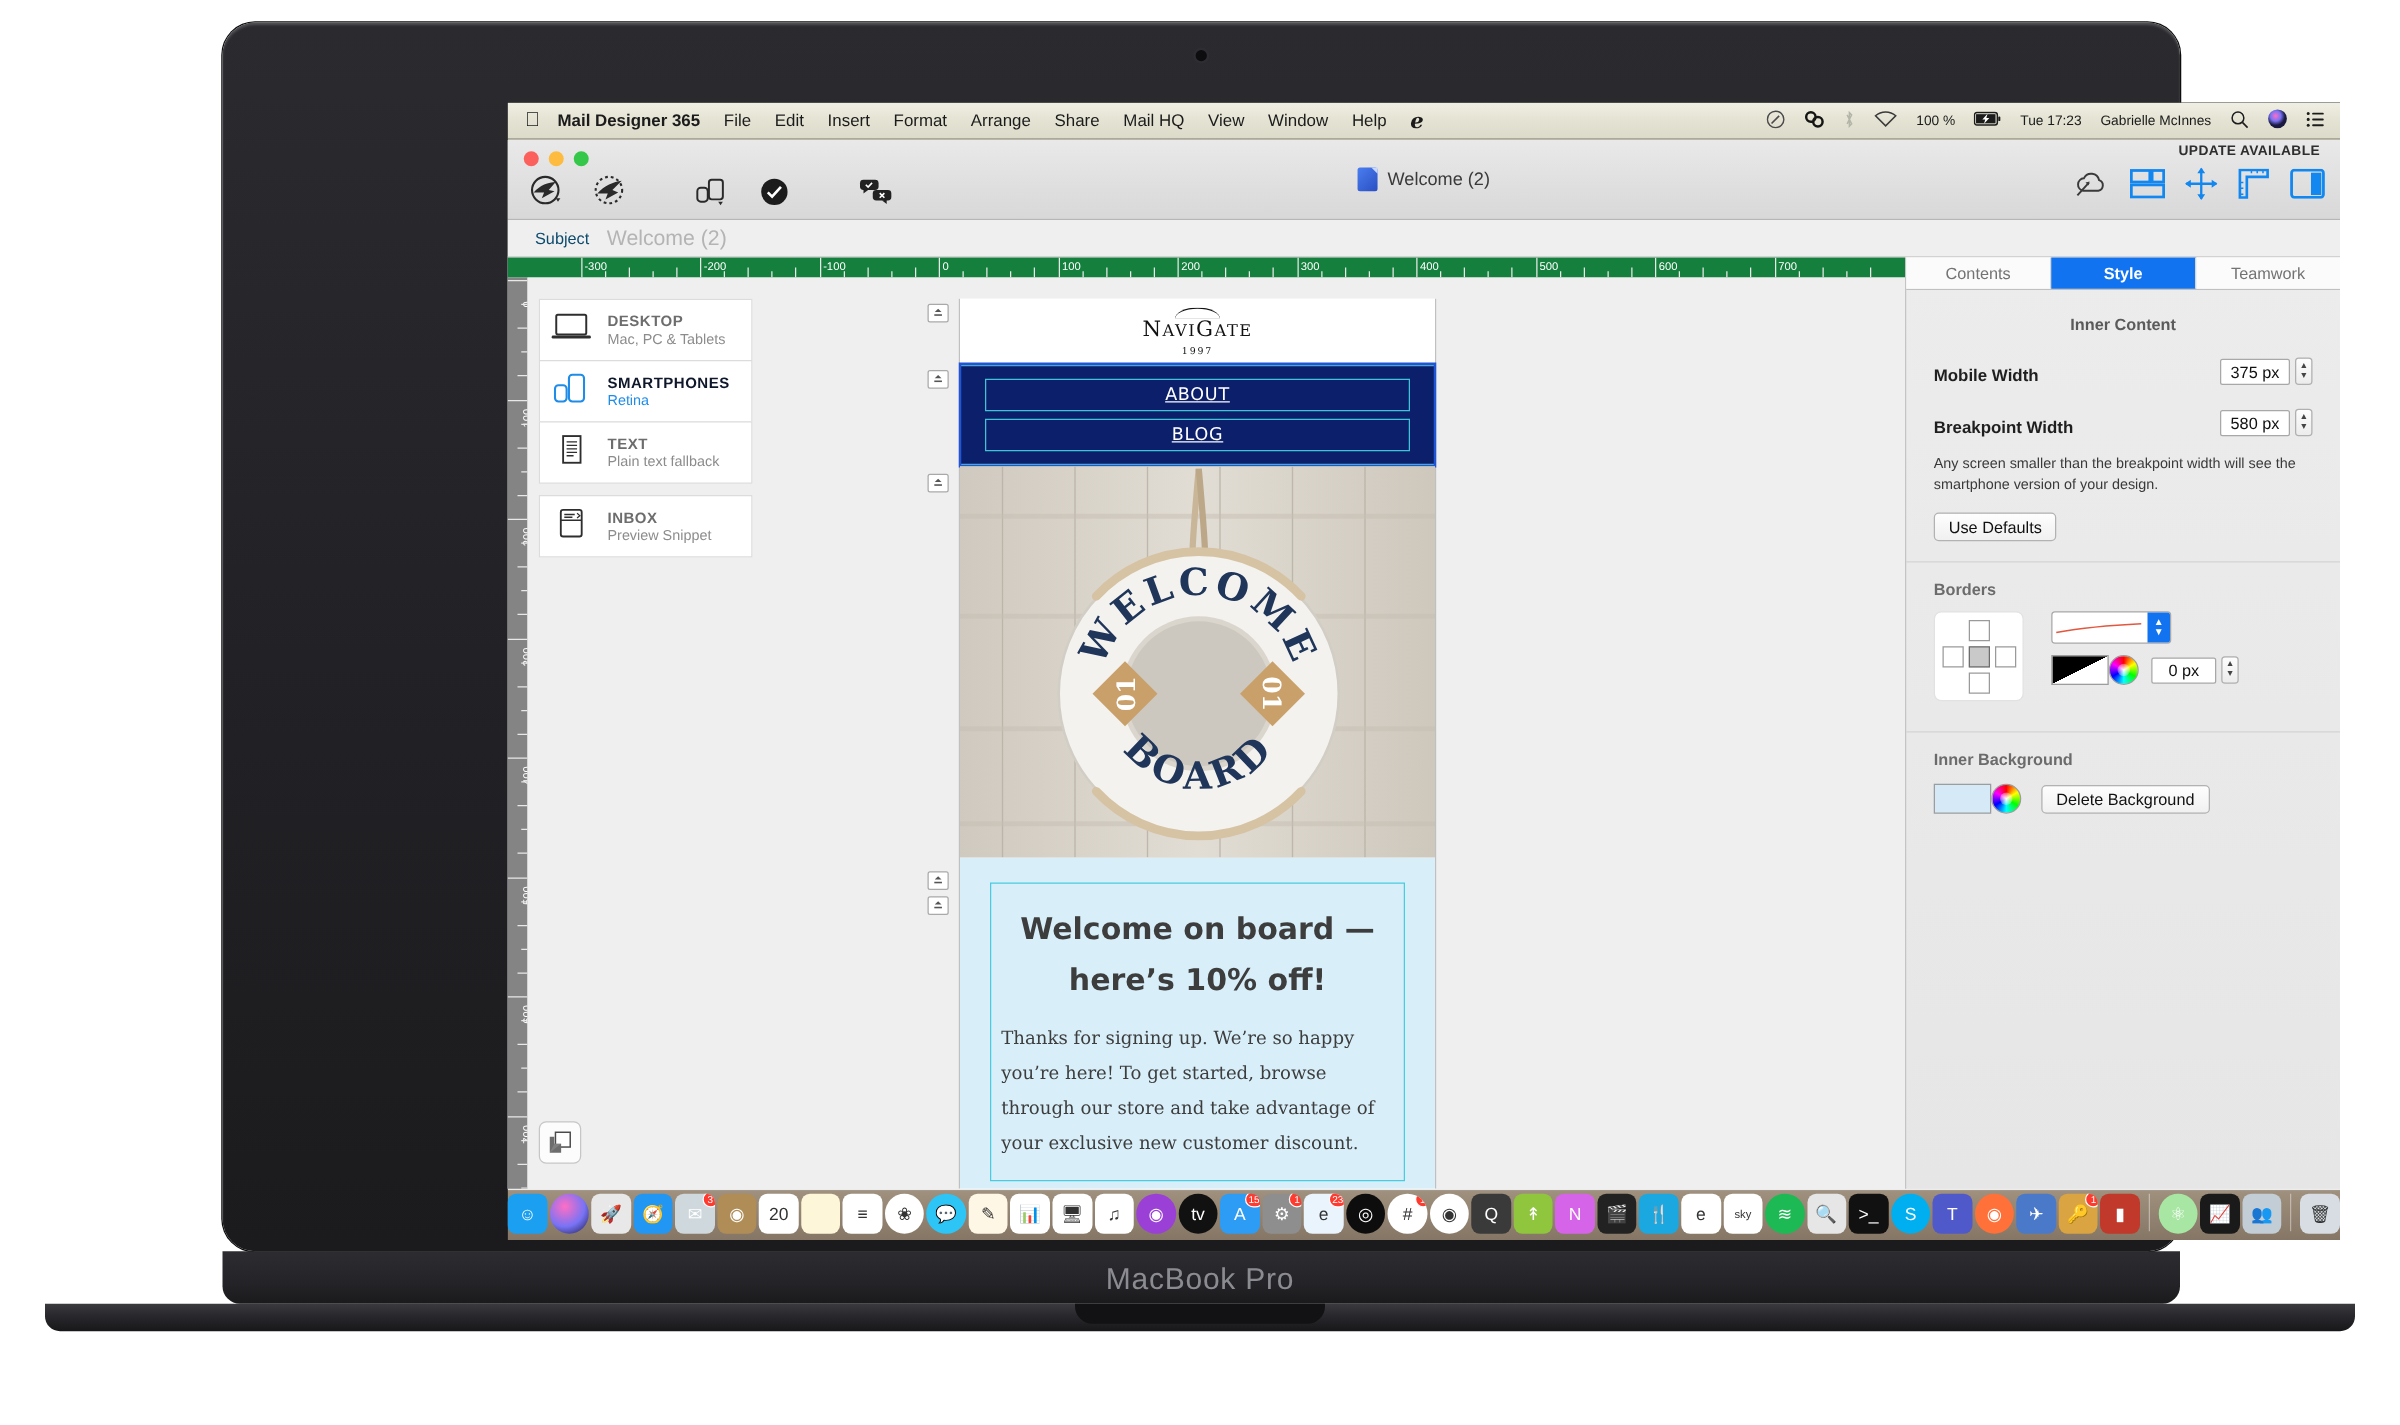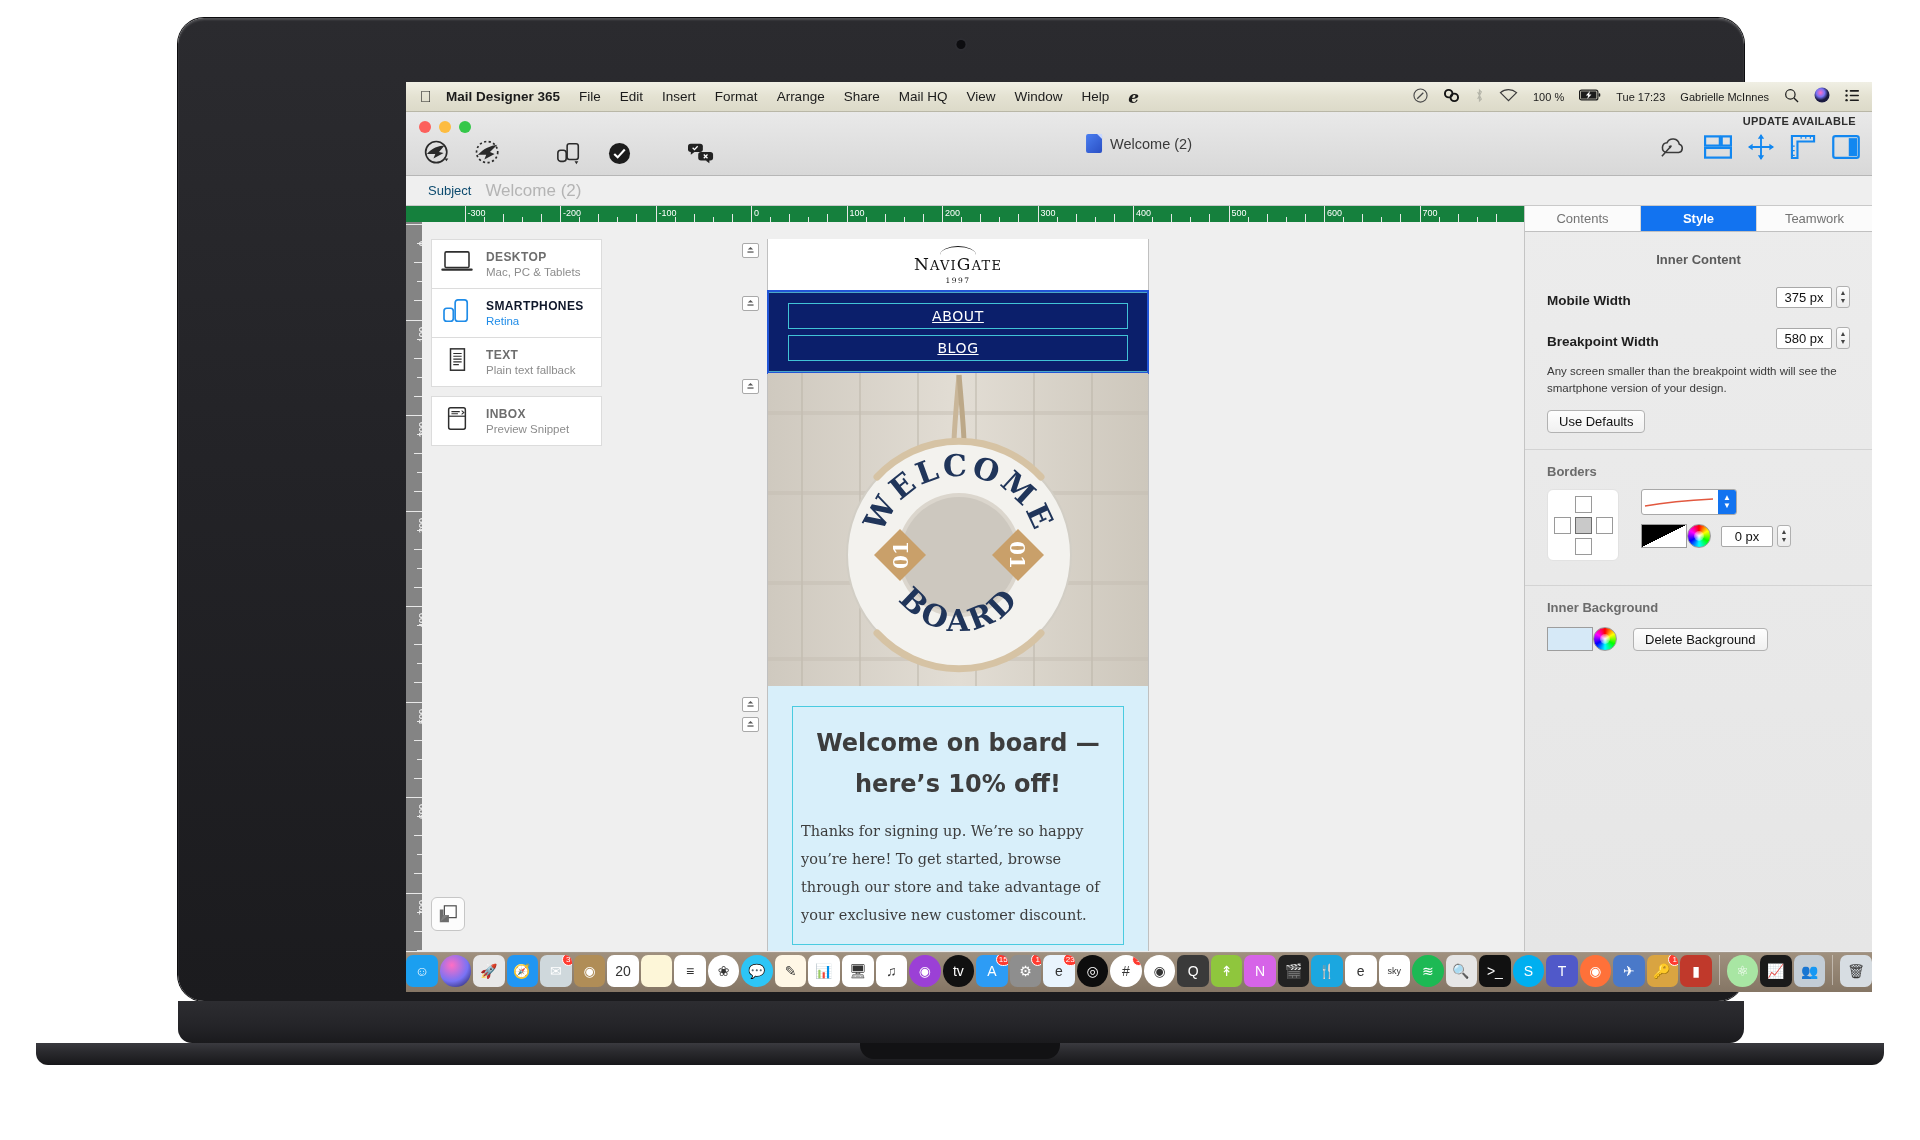--- a/index.html
+++ b/index.html
@@ -982,15 +982,16 @@
           <div class="dock-sep"></div>
           <div class="dock-ic" style="background: rgb(215, 221, 226);">
             <span style="font-size: 14px; color: rgb(51, 51, 51);">🗑</span>
           </div>
         </div>
 
     </div>
   </div>
 
   <div class="mb-chin"></div>
+  <div class="mb-label">MacBook Pro</div>
   <div class="mb-base"></div>
   <div class="mb-notch"></div>
 </div>
 
 </body></html>

